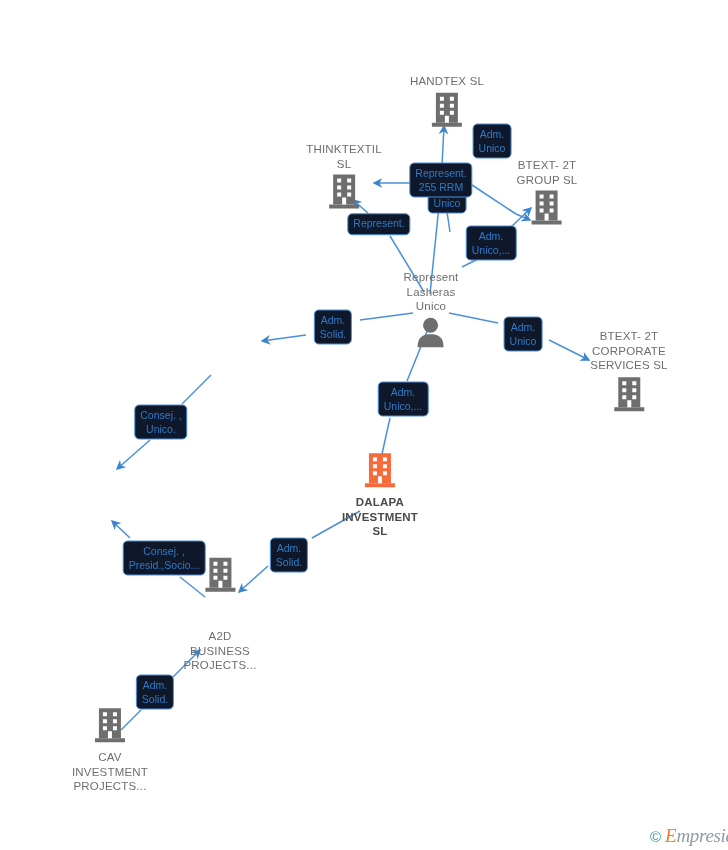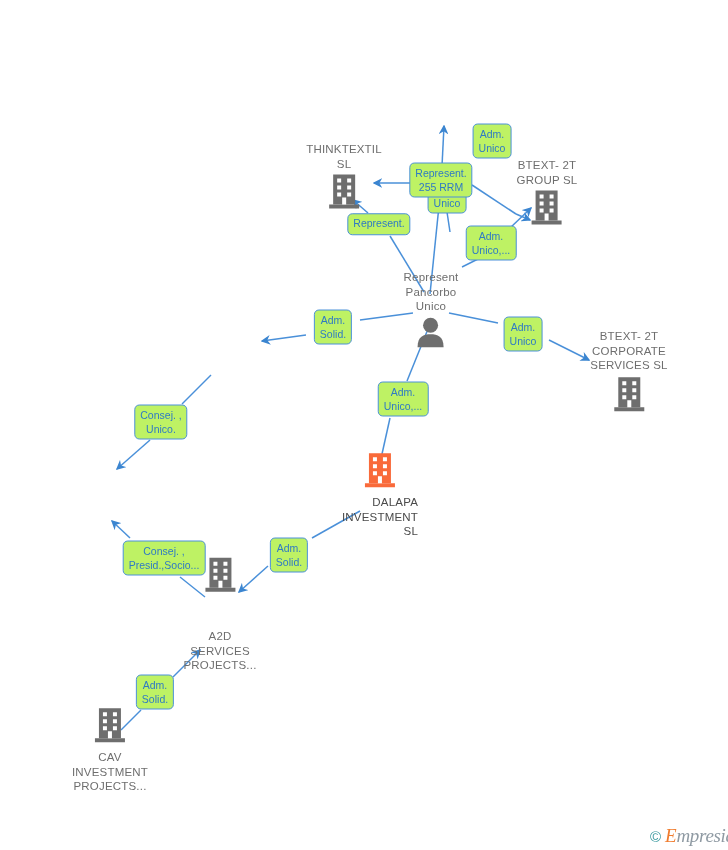--- a/index.html
+++ b/index.html
@@ -35,40 +35,39 @@
   }
   .node .caption {
     font-size: 11.5px;
     line-height: 14.5px;
     color: #6e6e6e;
     text-align: center;
     letter-spacing: 0.2px;
   }
   .node.highlight .caption {
     color: #4a4a4a;
-    font-weight: normal;
-    text-align: right;
+    font-weight: bold;
   }
   .node .caption.above {
     margin-bottom: 2px;
   }
   .node .caption.below {
     margin-top: 2px;
   }
   .bld {
     display: block;
   }
   .person {
     display: block;
   }
   .edge-label {
     position: absolute;
     transform: translate(-50%, -50%);
     box-sizing: border-box;
-    background: #bef264;
+    background: #0f172a;
     border: 1.3px solid #4a90d9;
     border-radius: 5px;
     color: #2f7ac4;
     font-size: 10.5px;
     line-height: 13.5px;
     text-align: center;
     padding: 3px 5px;
     white-space: nowrap;
   }
   .edge-label.two-line {
@@ -145,20 +144,38 @@
       <path d="M 205 597 L 180 577"></path>
 
       <path d="M 360 511 L 312 538"></path>
       <path d="M 268 566 L 239 592" marker-end="url(#arrow)"></path>
 
       <path d="M 121 730 L 141 710"></path>
       <path d="M 173 677 L 200 650" marker-end="url(#arrow)"></path>
     </g>
   </svg>
 
+  <div class="node" style="left:447px; top:103px;">
+    <div class="caption above">
+      <div>HANDTEX  SL</div>
+    </div>
+    <span class="bld">
+      <svg width="34" height="38" viewBox="0 0 34 38">
+        <rect x="6" y="2" width="22" height="30" fill="#6e6e6e"></rect>
+        <rect x="2" y="32" width="30" height="4" fill="#6e6e6e"></rect>
+        <rect x="10" y="6" width="4" height="4" fill="#ffffff"></rect>
+        <rect x="20" y="6" width="4" height="4" fill="#ffffff"></rect>
+        <rect x="10" y="13" width="4" height="4" fill="#ffffff"></rect>
+        <rect x="20" y="13" width="4" height="4" fill="#ffffff"></rect>
+        <rect x="10" y="20" width="4" height="4" fill="#ffffff"></rect>
+        <rect x="20" y="20" width="4" height="4" fill="#ffffff"></rect>
+        <rect x="15" y="25" width="4" height="7" fill="#ffffff"></rect>
+      </svg>
+    </span>
+  </div>
 
   <div class="node" style="left:344px; top:178px;">
     <div class="caption above">
       <div>THINKTEXTIL</div>
       <div>SL</div>
     </div>
     <span class="bld">
       <svg width="34" height="38" viewBox="0 0 34 38">
         <rect x="6" y="2" width="22" height="30" fill="#6e6e6e"></rect>
         <rect x="2" y="32" width="30" height="4" fill="#6e6e6e"></rect>
@@ -189,21 +206,21 @@
         <rect x="10" y="20" width="4" height="4" fill="#ffffff"></rect>
         <rect x="20" y="20" width="4" height="4" fill="#ffffff"></rect>
         <rect x="15" y="25" width="4" height="7" fill="#ffffff"></rect>
       </svg>
     </span>
   </div>
 
   <div class="node" style="left:431px; top:311px;">
     <div class="caption above">
       <div>Represent</div>
-      <div>Pancorbo</div>
+      <div>Lasheras</div>
       <div>Unico</div>
     </div>
     <span class="person">
       <svg width="30" height="32" viewBox="0 0 30 32">
         <circle cx="15" cy="9" r="7.5" fill="#6e6e6e"></circle>
         <path d="M 2 31 C 2 20 8 18 15 18 C 22 18 28 20 28 31 Z" fill="#6e6e6e"></path>
       </svg>
     </span>
   </div>
 
@@ -260,21 +277,21 @@
         <rect x="20" y="6" width="4" height="4" fill="#ffffff"></rect>
         <rect x="10" y="13" width="4" height="4" fill="#ffffff"></rect>
         <rect x="20" y="13" width="4" height="4" fill="#ffffff"></rect>
         <rect x="10" y="20" width="4" height="4" fill="#ffffff"></rect>
         <rect x="20" y="20" width="4" height="4" fill="#ffffff"></rect>
         <rect x="15" y="25" width="4" height="7" fill="#ffffff"></rect>
       </svg>
     </span>
     <div class="caption below">
       <div>A2D</div>
-      <div>SERVICES</div>
+      <div>BUSINESS</div>
       <div>PROJECTS...</div>
     </div>
   </div>
 
   <div class="node" style="left:110px; top:750px;">
     <span class="bld">
       <svg width="34" height="38" viewBox="0 0 34 38">
         <rect x="6" y="2" width="22" height="30" fill="#6e6e6e"></rect>
         <rect x="2" y="32" width="30" height="4" fill="#6e6e6e"></rect>
         <rect x="10" y="6" width="4" height="4" fill="#ffffff"></rect>

